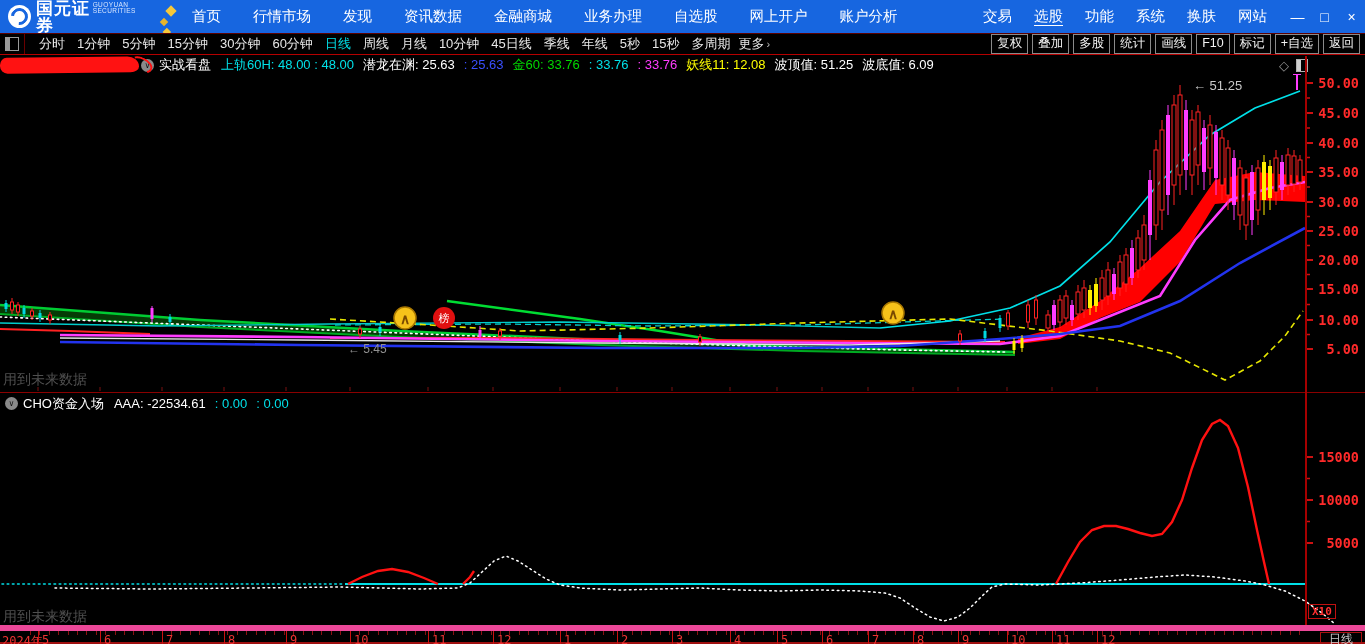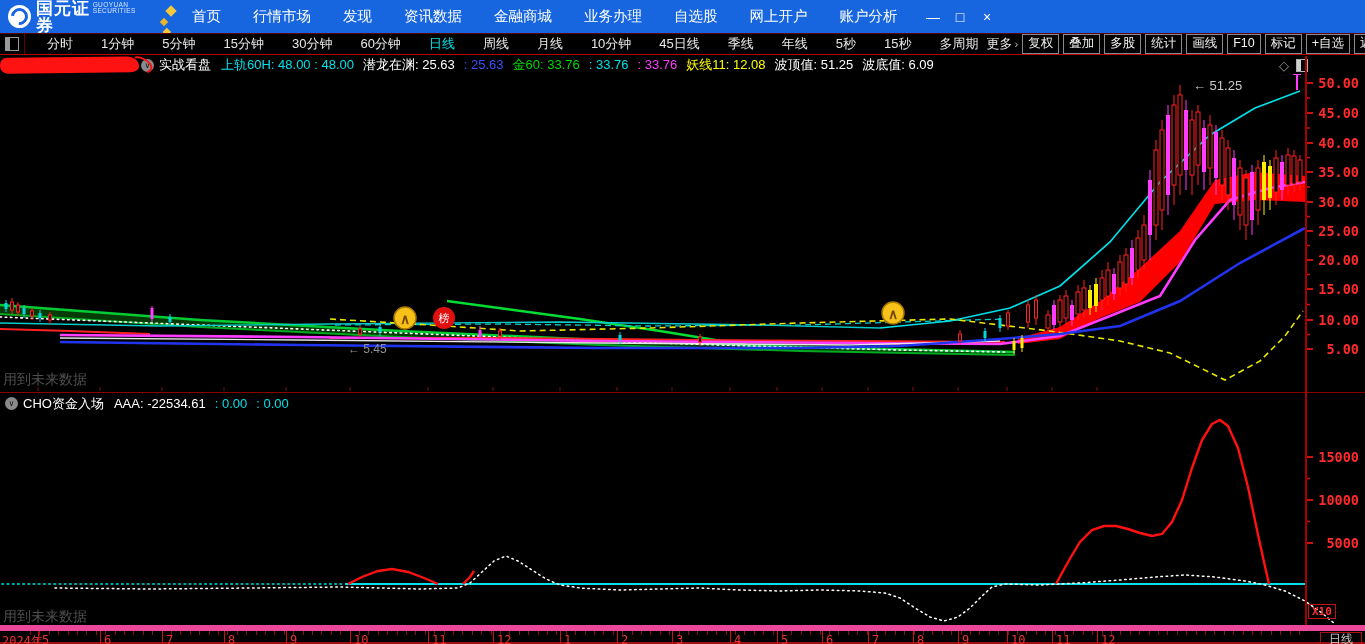--- a/index.html
+++ b/index.html
@@ -25,21 +25,21 @@
   .nav-right .nav-item{padding:0 11px;}
   .nav-item.active{text-decoration:underline;text-underline-offset:4px;}
   .win-controls{display:flex;align-items:center;height:100%;margin-left:6px;}
   .win-btn{width:27px;text-align:center;font-size:14px;height:100%;display:flex;align-items:center;justify-content:center;}
   
   .periodbar{position:absolute;left:0;top:33px;width:1365px;height:22px;background:#000;
              border-top:1px solid #5c0000;border-bottom:1px solid #b50000;box-sizing:border-box;
              display:flex;align-items:center;color:#e8e8e8;font-size:13px;}
   .layout-wrap{height:100%;display:flex;align-items:center;padding:0 5px;border-right:1px solid #6a0000;}
   .layout-ic{width:12px;height:12px;border:1.5px solid #9a9a9a;background:linear-gradient(90deg,#9a9a9a 0 4px,transparent 4px);}
-  .p-items{display:flex;align-items:center;margin-left:16px;gap:16px;}
+  .p-items{display:flex;align-items:center;margin-left:8px;}
   .p-item{padding:0 6px;white-space:nowrap;}
   .p-item.active{color:#00e0e8;}
   .more{margin-left:2px;white-space:nowrap;}
   .more .chev{font-size:11px;color:#bbb;margin-left:2px;}
   .t-btns{margin-left:auto;display:flex;align-items:center;margin-right:5px;}
   .t-btn{border:1px solid #8a8a8a;height:16px;line-height:15px;padding:1px 5px;margin-left:4px;
          font-size:12.5px;color:#f2f2f2;white-space:nowrap;}
   
   .m-header{position:absolute;left:0;top:56px;width:1365px;height:18px;display:flex;align-items:center;
             color:#fff;font-size:13px;padding-left:141px;box-sizing:border-box;}
@@ -93,20 +93,28 @@
         <span class="nav-item">首页</span>
         <span class="nav-item">行情市场</span>
         <span class="nav-item">发现</span>
         <span class="nav-item">资讯数据</span>
         <span class="nav-item">金融商城</span>
         <span class="nav-item">业务办理</span>
         <span class="nav-item">自选股</span>
         <span class="nav-item">网上开户</span>
         <span class="nav-item">账户分析</span>
       </nav>
+    <div class="nav-right">
+        <span class="nav-item">交易</span>
+        <span class="nav-item active">选股</span>
+        <span class="nav-item">功能</span>
+        <span class="nav-item">系统</span>
+        <span class="nav-item">换肤</span>
+        <span class="nav-item">网站</span>
+      </div>
     <div class="win-controls">
       <span class="win-btn">—</span>
       <span class="win-btn">□</span>
       <span class="win-btn">×</span>
     </div>
   </header>
 
   <div class="periodbar">
     <span class="layout-wrap">
         <span class="layout-ic"></span>

